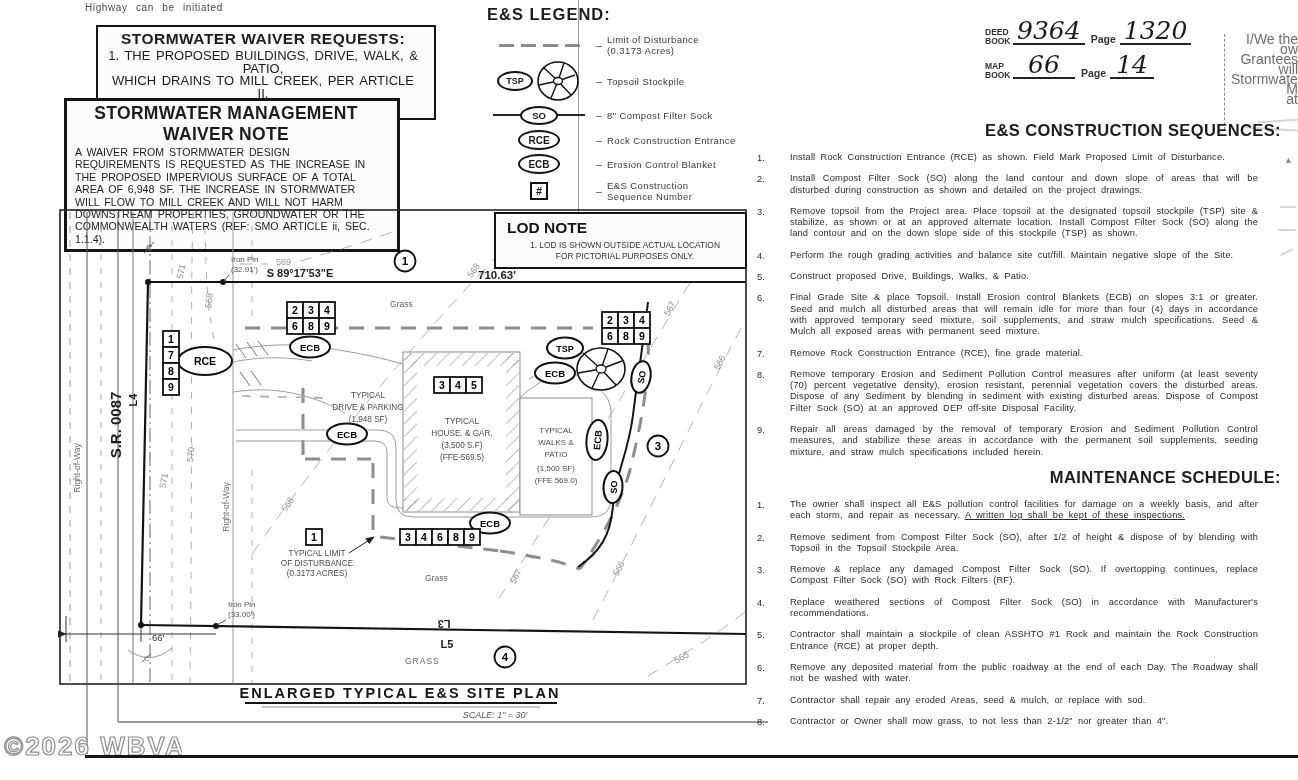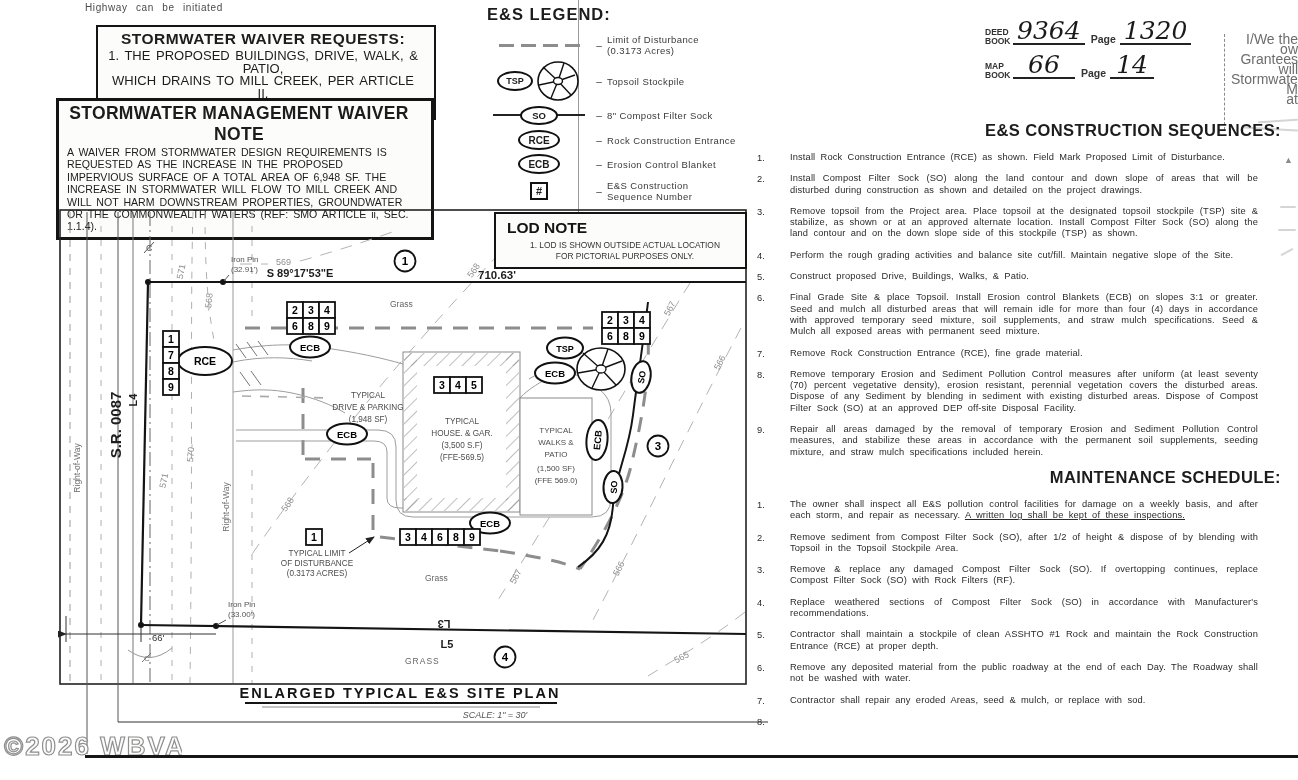--- a/index.html
+++ b/index.html
@@ -9,21 +9,21 @@
     background:#ffffff; overflow:hidden;
     font-family:"Liberation Sans", sans-serif; color:#1c1c1c;
   }
   .abs { position:absolute; }
   
   .tl-note { left:85px; top:2px; font-size:10px; letter-spacing:.6px; word-spacing:5px; color:#4a4a4a; }
   .box { border:2px solid #141414; background:#fcfcfb; }
   .wr-box { left:96px; top:25px; width:340px; padding:3px 12px 5px 6px; }
   .wr-title { font-weight:bold; font-size:15.5px; letter-spacing:.5px; text-align:center; }
   .wr-lines { font-size:13px; line-height:12.5px; text-align:center; margin-top:2px; word-spacing:2px; }
-  .mw-box { left:56px; top:98px; width:378px; padding:2px 20px 4px 8px; border-width:3px; }
+  .mw-box { left:64px; top:98px; width:336px; padding:2px 20px 4px 8px; border-width:3px; }
   .mw-title { font-weight:bold; font-size:17.5px; letter-spacing:.3px; text-align:center; }
   .mw-body { font-size:10.6px; line-height:12.4px; word-spacing:2px; margin-top:1px; }
   
   .legend { left:487px; top:5px; width:275px; }
   .legend-title { font-weight:bold; font-size:16.5px; letter-spacing:1px; }
   .lrow { display:flex; align-items:center; }
   .lsym { width:104px; display:flex; justify-content:center; align-items:center; }
   .ldash { width:16px; color:#444; font-size:10px; text-align:center; }
   .llab { font-size:9.5px; color:#3a3a3a; letter-spacing:.4px; line-height:11px; }
   .ell { border:2px solid #111; border-radius:50%; background:#fff; font-weight:bold;
@@ -255,20 +255,21 @@
     <div class="nitem">
         <div class="nnum">6.</div>
         <div class="ntxt"><span>Remove any deposited material from the public roadway at the end of each Day. The Roadway shall not be washed with water.</span><span class="u"></span></div>
       </div>
     <div class="nitem">
         <div class="nnum">7.</div>
         <div class="ntxt"><span>Contractor shall repair any eroded Areas, seed &amp; mulch, or replace with sod.</span><span class="u"></span></div>
       </div>
     <div class="nitem">
         <div class="nnum">8.</div>
+        <div class="ntxt"><span>Contractor or Owner shall mow grass, to not less than 2-1/2" nor greater than 4".</span><span class="u"></span></div>
       </div>
   </div>
 
   <svg class="abs" style="left:0; top:200px;" width="780" height="580" viewBox="0 200 780 580">
     <defs>
       <pattern id="hatch" width="9" height="9" patternUnits="userSpaceOnUse" patternTransform="rotate(45)">
         <line x1="0" y1="0" x2="0" y2="9" stroke="#8a8a8a" stroke-width="1.1"></line>
       </pattern>
       <marker id="arw" markerWidth="9" markerHeight="7" refX="8" refY="3.5" orient="auto">
         <path d="M0,0 L9,3.5 L0,7 z" fill="#222"></path>

